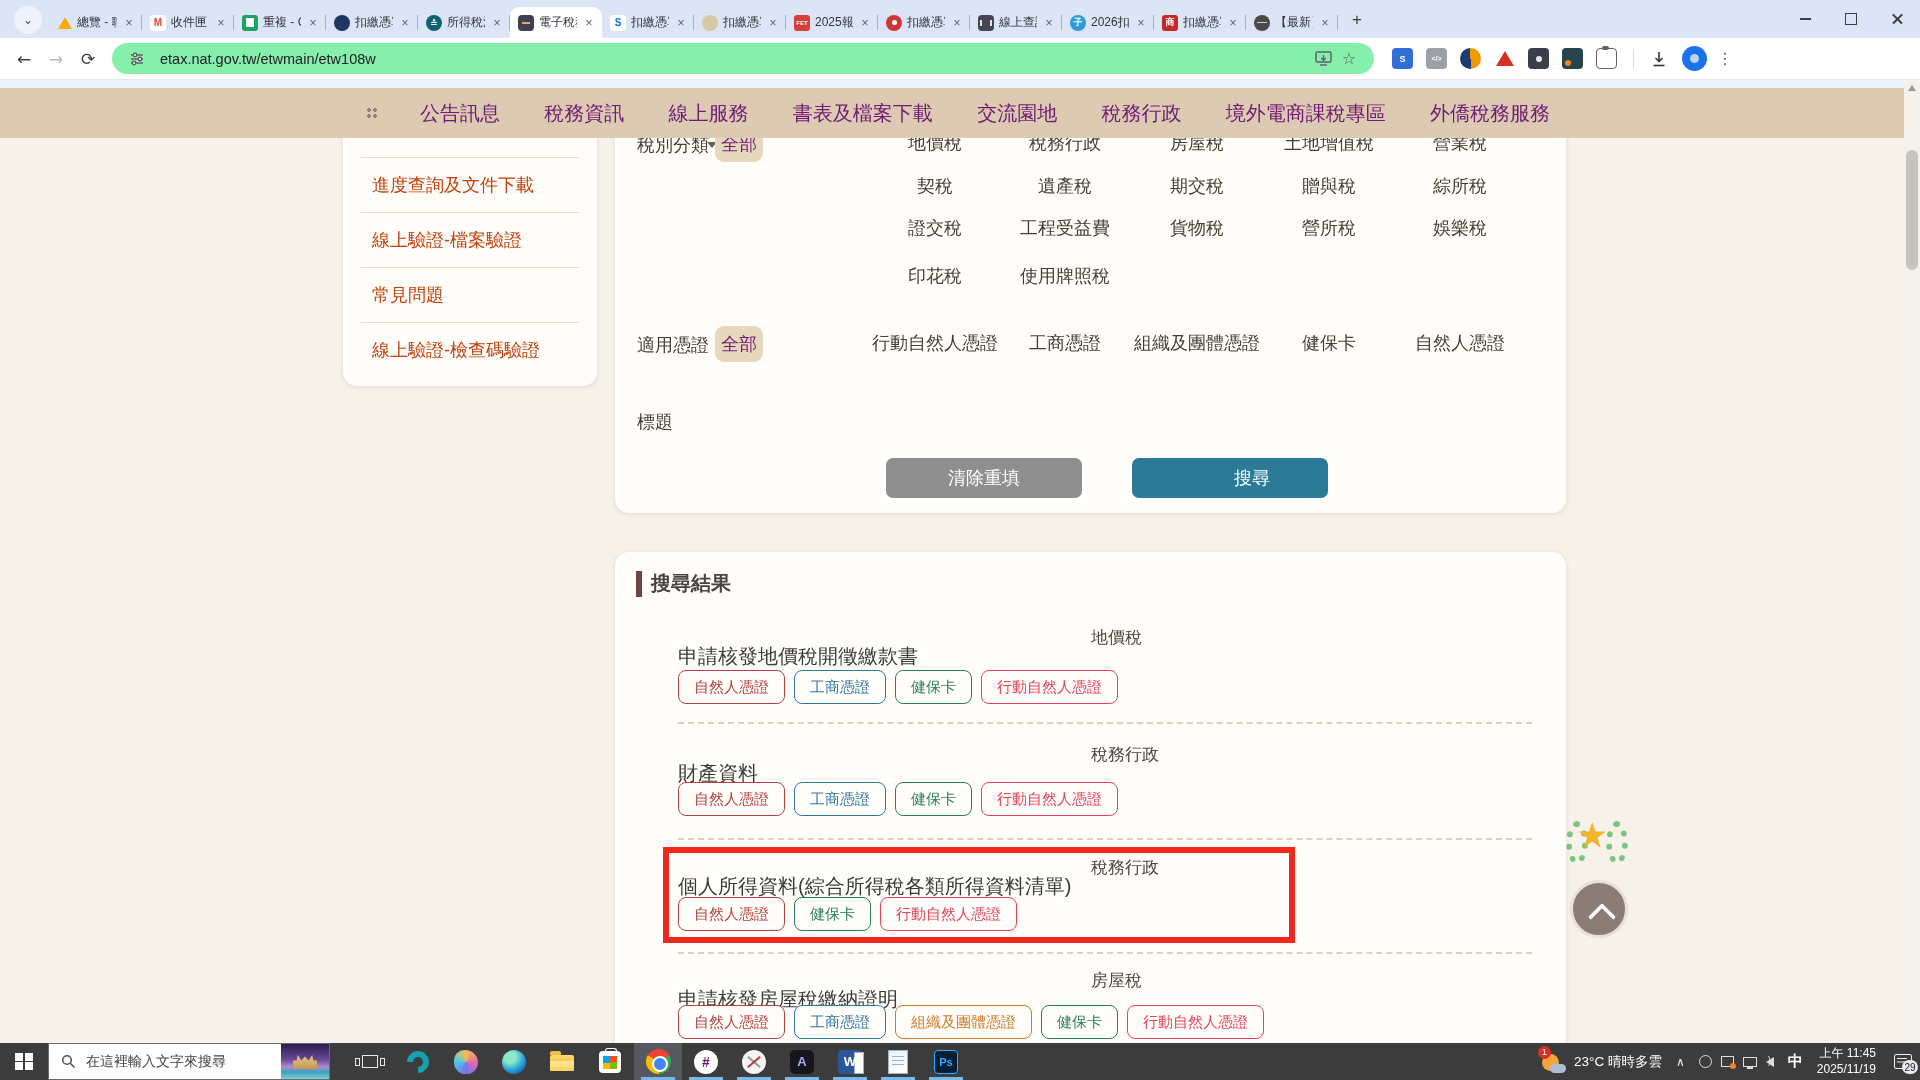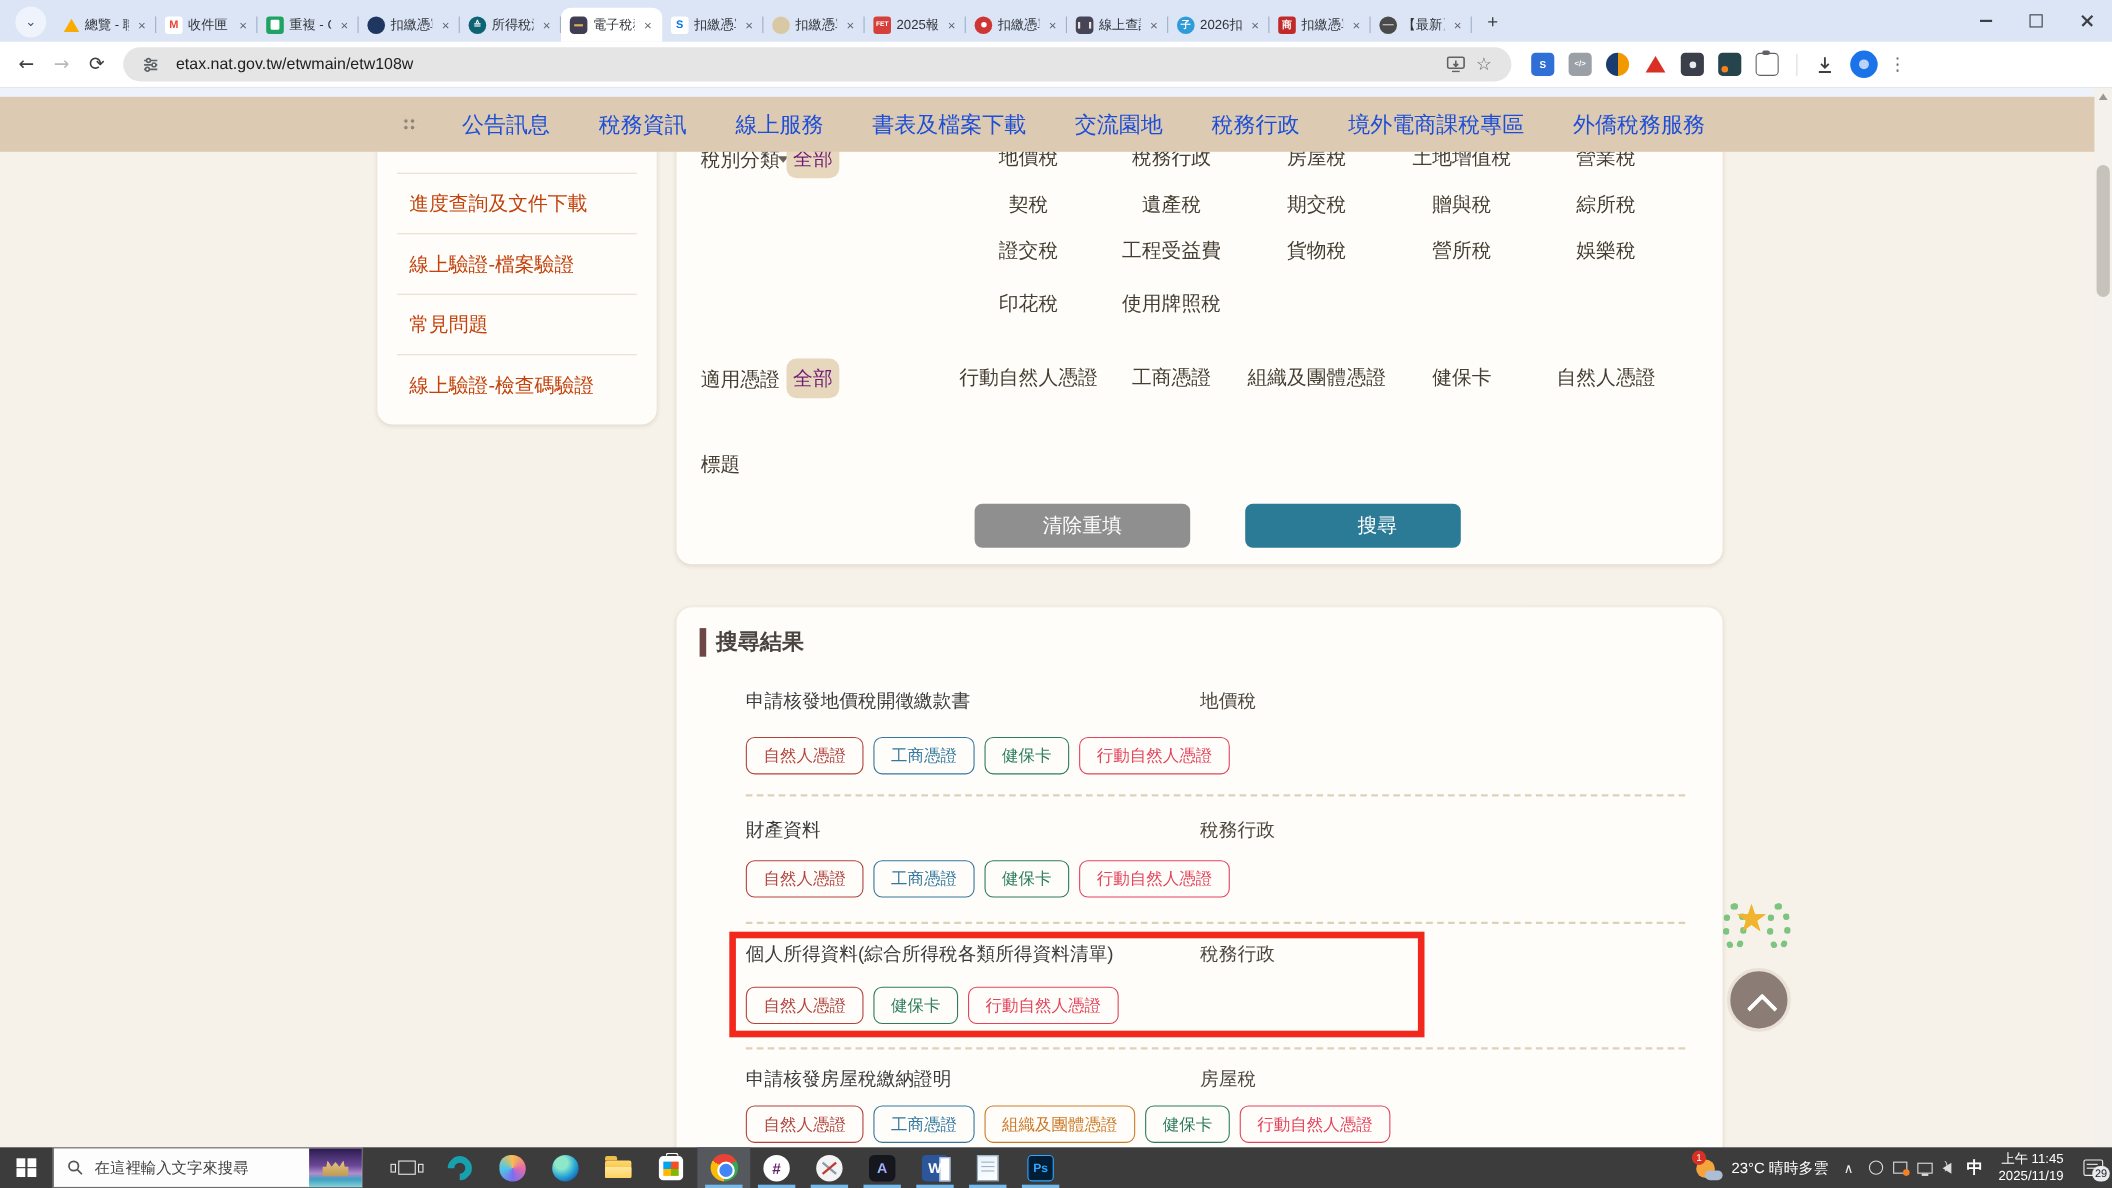--- a/index.html
+++ b/index.html
@@ -38,21 +38,21 @@
   .fv-fet { background:#d6403a; color:#fff; font-size:6px; } .fv-fet::after{content:"FET";}
   .fv-red-dot { background:#cf3535; border-radius:50%; } .fv-red-dot::after{content:""; width:5px;height:5px;border-radius:50%;background:#fff;}
   .fv-temple2 { background:#474458; border-radius:4px; } .fv-temple2::after{content:""; width:8px;height:6px;border-left:2px solid #e8e4da;border-right:2px solid #e8e4da;}
   .fv-blue-dot { background:#2f9bd8; border-radius:50%; color:#fff; font-size:9px;} .fv-blue-dot::after{content:"子";}
   .fv-shang { background:#c22a29; color:#fff; font-size:9px; } .fv-shang::after{content:"商";}
   .fv-globe { background:#4a4a4a; border-radius:50%; } .fv-globe::after{content:""; width:10px;height:1.5px;background:#cfcfcf;}
 
   .toolbar { position:absolute; top:38px; left:0; width:1920px; height:42px; background:#fff; border-bottom:1px solid #e4e6ea; display:flex; align-items:center; }
   .nav-btn { width:32px; height:32px; display:flex; align-items:center; justify-content:center; font-size:17px; color:#3c4043; font-family:"DejaVu Sans",sans-serif; }
   .nav-btn.fwd { color:#b6bac0; }
-  .omnibox { margin-left:8px; width:1262px; height:31px; background:#e5e5e5; border-radius:16px; display:flex; align-items:center; padding:0 12px; }
+  .omnibox { margin-left:8px; width:1262px; height:31px; background:#86efac; border-radius:16px; display:flex; align-items:center; padding:0 12px; }
   .omni-url { font-size:14.5px; color:#202124; margin-left:10px; flex:1; white-space:nowrap; }
   .omni-ic { color:#5f6368; display:flex; align-items:center; justify-content:center; width:26px; }
   .star { font-size:16px; color:#5f6368; font-family:"DejaVu Sans",sans-serif; }
   .ext-row { display:flex; align-items:center; gap:13px; margin-left:18px; }
   .ext { width:21px; height:21px; border-radius:4px; display:flex; align-items:center; justify-content:center; color:#fff; font-weight:bold; font-size:9px; }
   .ex-s { background:#2f6fd6; } .ex-s::after{content:"S";}
   .ex-code { background:#9aa0a6; font-size:7px; } .ex-code::after{content:"</>";}
   .ex-yin { border-radius:50%; background:conic-gradient(#f29900 0 50%, #1a3c6e 0 100%); }
   .ex-tri { background:none; } .ex-tri::after{content:""; width:0;height:0;border-left:9px solid transparent;border-right:9px solid transparent;border-bottom:15px solid #d93025;}
   .ex-fig { background:#3b3f4a; } .ex-fig::after{content:""; width:6px;height:6px;border-radius:50%;background:#e8eaed;}
@@ -62,21 +62,21 @@
   .avatar { width:25px; height:25px; border-radius:50%; background:#1a73e8; margin:0 10px; display:flex; align-items:center; justify-content:center; }
   .avatar::after { content:""; width:9px; height:9px; border-radius:50%; background:#bcd3f7; }
   .menu-dots { font-size:16px; color:#5f6368; margin-right:10px; font-family:"DejaVu Sans",sans-serif; }
 
   
   .page-strip { position:absolute; top:80px; left:0; width:1904px; height:8px; background:#eef2fb; }
   .site-nav { position:absolute; top:88px; left:0; width:1904px; height:50px; background:#dccab2; z-index:6; }
   .grid-dots { position:absolute; left:366px; top:19px; width:13px; height:13px;
     background:radial-gradient(circle, #8b8378 1.6px, transparent 1.8px); background-size:6px 6px; }
   .nav-items { position:absolute; left:420px; right:354px; top:0; height:50px; display:flex; align-items:center; justify-content:space-between; }
-  .nav-item { font-size:20px; color:#1d4ed8; white-space:nowrap; cursor:pointer; }
+  .nav-item { font-size:20px; color:#701a75; white-space:nowrap; cursor:pointer; }
 
   .card { position:absolute; background:#fffdf9; border-radius:14px; box-shadow:0 1px 4px rgba(120,100,70,.18); }
   .sidebar-card { left:343px; top:100px; width:254px; height:286px; }
   .sidebar-list { list-style:none; margin-top:57px; }
   .sidebar-list li { height:55px; line-height:55px; border-top:1px solid #e6ddcd; margin:0 18px; padding-left:11px; font-size:18px; color:#c2410c; white-space:nowrap; cursor:pointer; }
 
   .form-card { left:615px; top:100px; width:951px; height:413px; }
   .f-label { position:absolute; left:22px; font-size:18px; color:#453e33; white-space:nowrap; }
   .caret { position:absolute; left:92px; width:0; height:0; border-left:5px solid transparent; border-right:5px solid transparent; border-top:6px solid #6b6257; }
   .pill { position:absolute; left:100px; width:48px; height:36px; background:#e7d8bd; border-radius:9px; display:flex; align-items:center; justify-content:center; font-size:18px; color:#701a75; cursor:pointer; }
@@ -84,21 +84,21 @@
   .t-input { position:absolute; left:75px; top:300px; width:856px; height:42px; border:1px solid #cfc4b2; border-radius:8px; background:#fffdf9; font-size:17px; padding:0 16px; color:#453e33; font-family:inherit; }
   .t-input::placeholder { color:#a89f91; }
   .btn { position:absolute; top:358px; width:196px; height:40px; border:none; border-radius:7px; color:#fff; font-size:18px; font-family:inherit; cursor:pointer; }
   .btn-reset { left:271px; background:#8f8f8f; }
   .btn-search { left:517px; background:#2b7b97;padding-left:44px; }
 
   .results-card { left:615px; top:552px; width:951px; height:560px; }
   .rc-header { position:absolute; left:21px; top:18px; display:flex; align-items:center; }
   .rc-bar { width:6px; height:26px; background:#6e4646; margin-right:9px; }
   .rc-title { font-size:20px; font-weight:bold; color:#4a4440; }
-  .r-title { position:absolute; left:63px; font-size:17px; color:#3b3b3b; white-space:nowrap; cursor:pointer; }
+  .r-title { position:absolute; left:63px; font-size:20px; color:#3b3b3b; white-space:nowrap; cursor:pointer;margin-top:17px; }
   .r-cat { position:absolute; left:476px; font-size:17px; color:#4c463e; white-space:nowrap; }
   .r-badges { position:absolute; left:63px; display:flex; gap:9px; }
   .chip { height:34px; padding:0 15px; border-radius:8px; border:1.6px solid; background:#fffdf9; display:flex; align-items:center; font-size:15px; white-space:nowrap; }
   .chip-natural { color:#b2423e; border-color:#b2423e; }
   .chip-business { color:#33789f; border-color:#33789f; }
   .chip-org { color:#cc7a29; border-color:#cc7a29; }
   .chip-health { color:#2c7d5e; border-color:#2c7d5e; }
   .chip-mobile { color:#e3435c; border-color:#e3435c; }
   .r-divider { position:absolute; left:63px; right:34px; border-top:2px dashed #ddd1bc; }
   .red-frame { position:absolute; left:48px; top:295px; width:632px; height:96px; border:6px solid #f2281c; }

